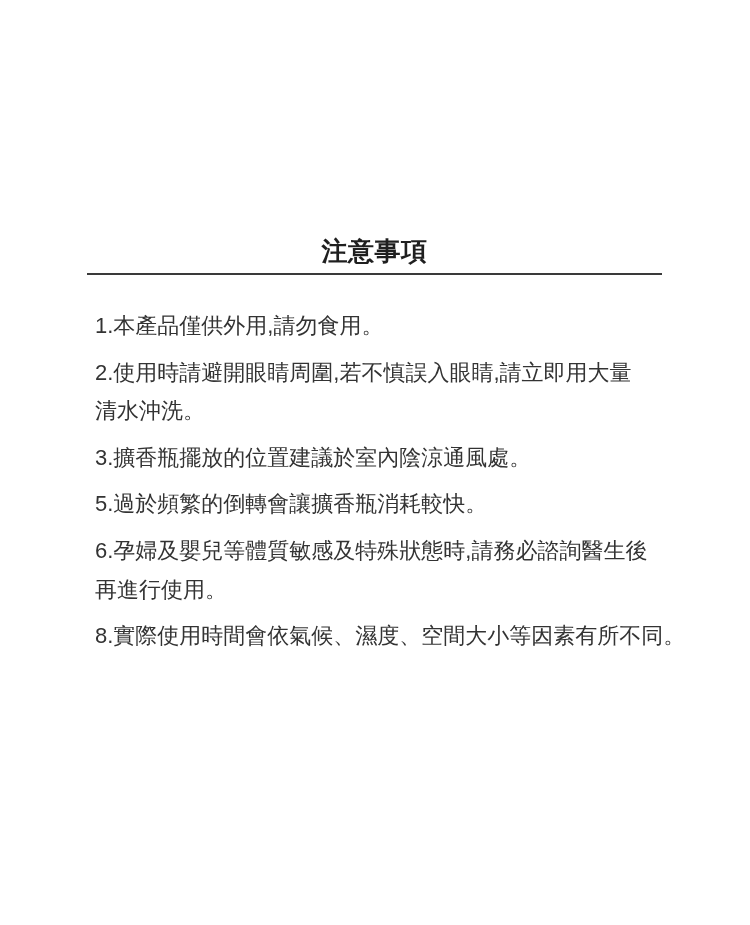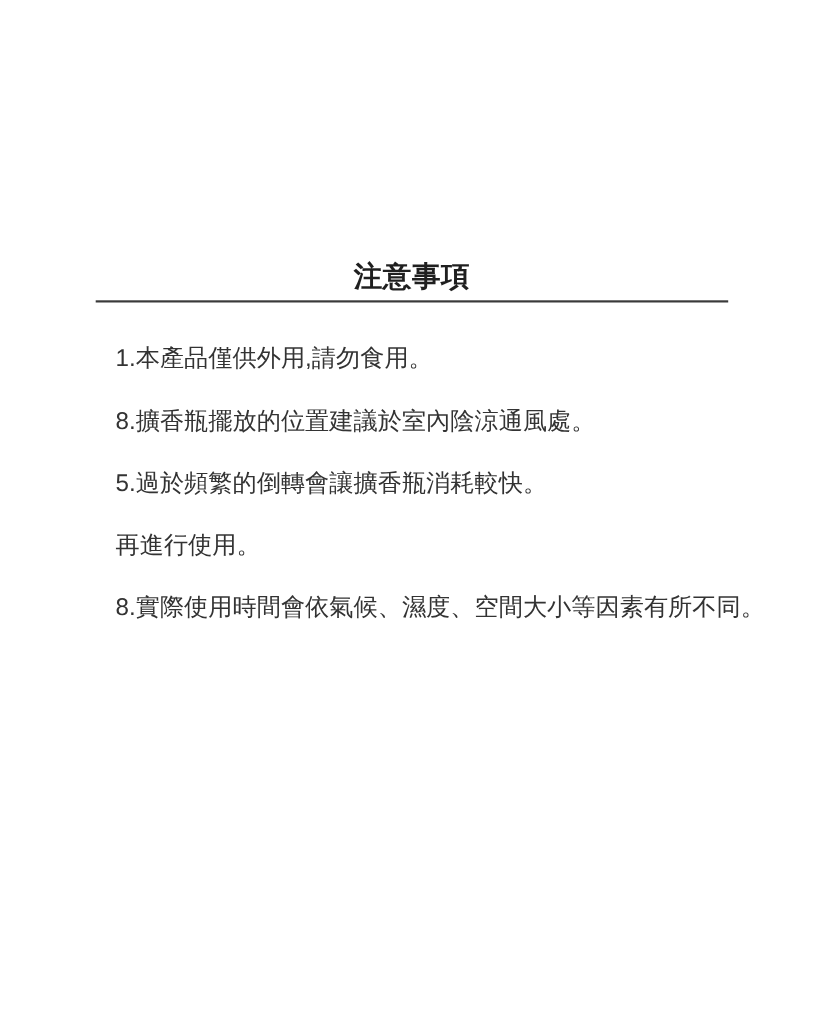--- a/index.html
+++ b/index.html
@@ -34,50 +34,55 @@
     margin-top: 8px;
     height: 0;
     border-top: 2px solid #3a3a3a;
   }
   .list {
     margin-top: 32px;
     font-size: 22px;
     line-height: 38.6px;
     color: #333333;
   }
-  .item { margin: 18px; }
+  .item { margin: 8px; }
   .line { white-space: nowrap; }
 </style>
 </head>
 <body>
 
 <div class="sheet">
   <div class="content">
 
     <h1 class="title">注意事項</h1>
 
     <div class="divider"></div>
 
     <div class="list">
 
       <div class="item">
         <div class="line">1.本產品僅供外用,請勿食用。</div>
       </div>
 
+      <div class="item">
+        <div class="line">2.使用時請避開眼睛周圍,若不慎誤入眼睛,請立即用大量</div>
+        <div class="line">清水沖洗。</div>
+      </div>
 
       <div class="item">
-        <div class="line">8.擴香瓶擺放的位置建議於室內陰涼通風處。</div>
+        <div class="line">3.擴香瓶擺放的位置建議於室內陰涼通風處。</div>
       </div>
 
       <div class="item">
         <div class="line">5.過於頻繁的倒轉會讓擴香瓶消耗較快。</div>
       </div>
 
 
       <div class="item">
+        <div class="line">6.孕婦及嬰兒等體質敏感及特殊狀態時,請務必諮詢醫生後</div>
         <div class="line">再進行使用。</div>
       </div>
 
       <div class="item">
         <div class="line">8.實際使用時間會依氣候、濕度、空間大小等因素有所不同。</div>
       </div>
 
 
     </div>
   </div>

